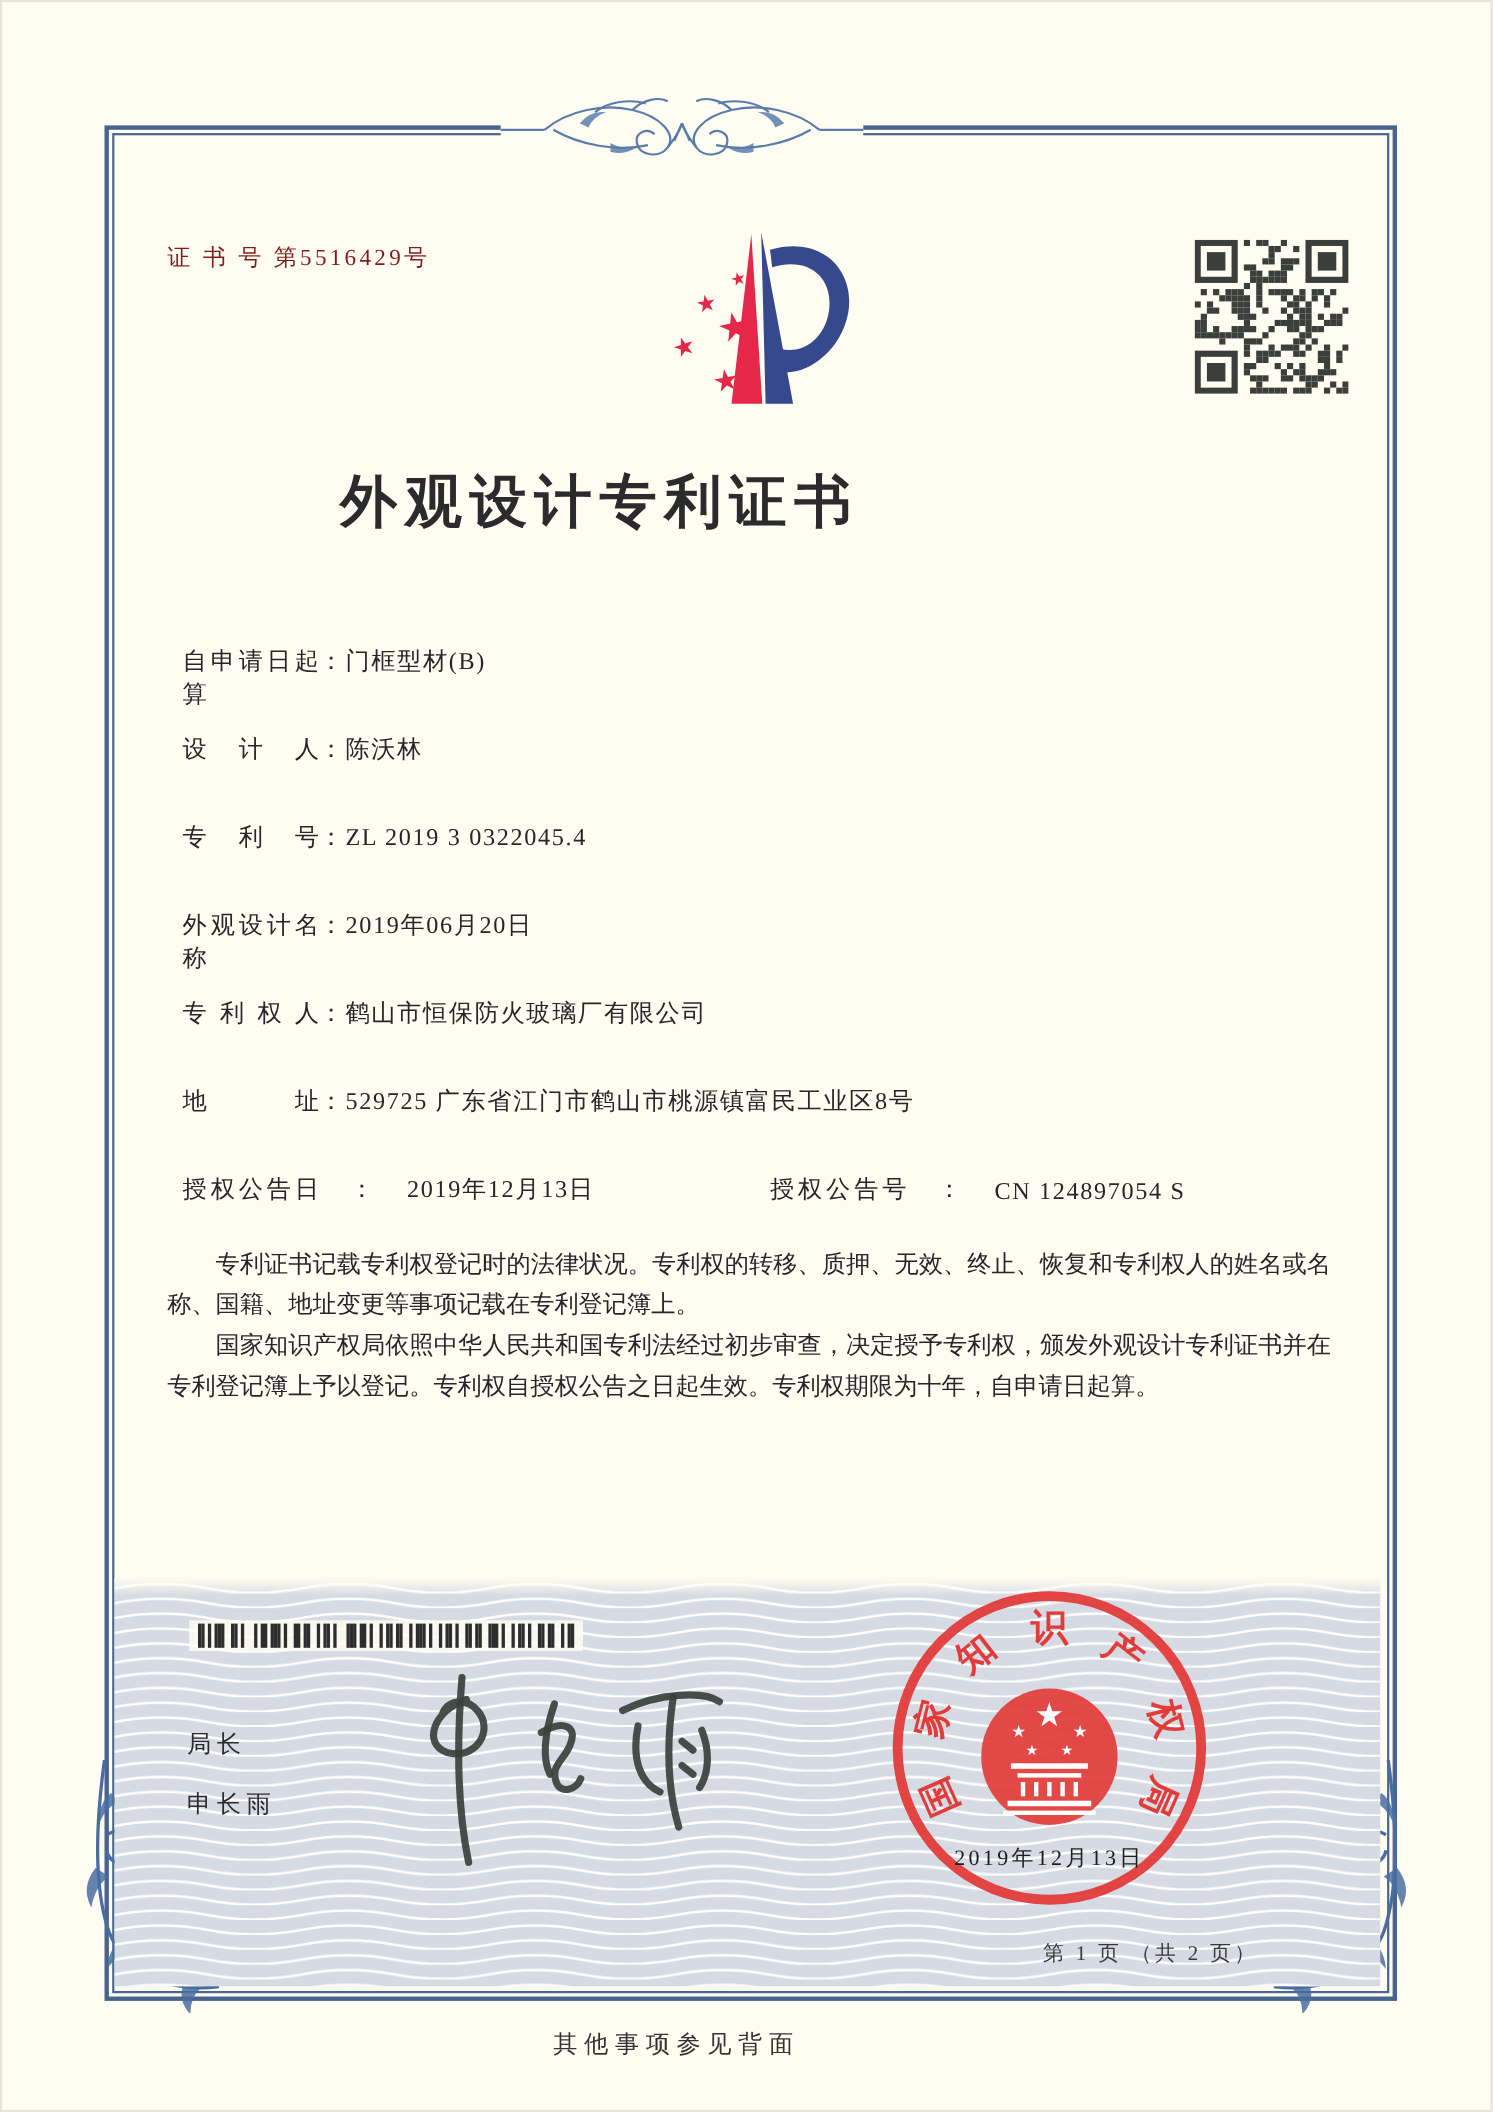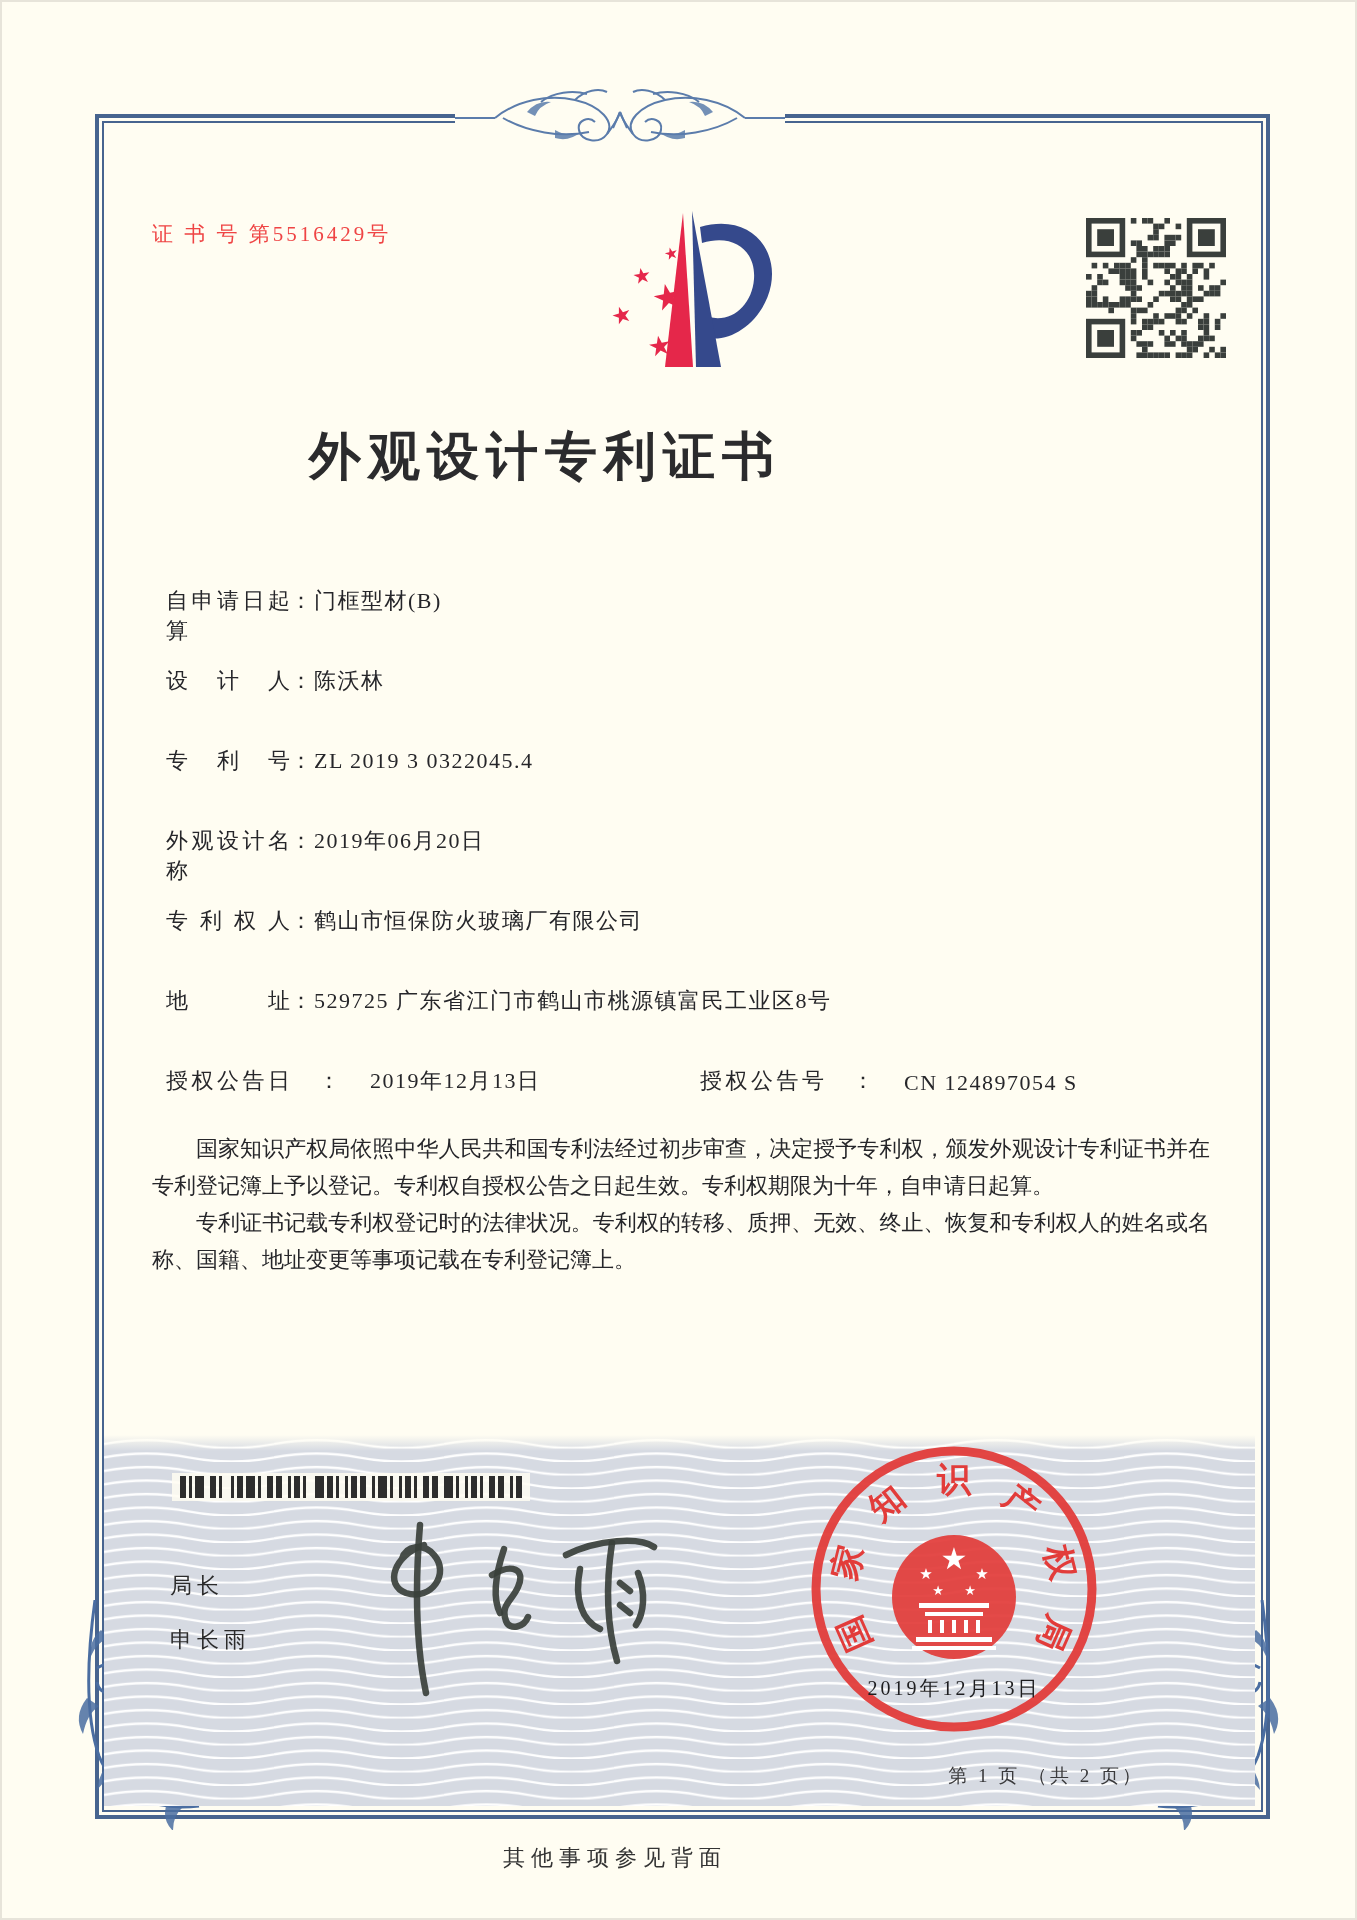--- a/index.html
+++ b/index.html
@@ -12,21 +12,21 @@
         box-shadow:inset 0 0 0 2px #e7e4da;}
 
   
   #border-outer{position:absolute; left:95px; top:114px; width:1167px; height:1697px;
         border:4px solid var(--border);}
   #border-inner{position:absolute; left:3px; top:3px; right:3px; bottom:3px;
         border:2px solid var(--border);}
 
   .abs{position:absolute;}
 
-  #cert-no{left:152px; top:220px; font-size:21px; letter-spacing:3px; color:#ef4444;}
+  #cert-no{left:152px; top:220px; font-size:21px; letter-spacing:3px; color:#7f1d1d;}
 
   #title{left:180px; top:422px; width:730px; text-align:center; font-size:52px; font-weight:bold;
          letter-spacing:7px; color:#2b2b2d;}
 
   
   #fields{left:166px; top:586px; width:1050px; font-size:22px;}
   .frow{display:flex; align-items:baseline; height:30px; margin-bottom:50px;}
   .flabel{display:inline-block; width:124px; text-align:justify; text-align-last:justify; text-justify:inter-character;}
   .fcolon{display:inline-block; width:24px;}
   .fvalue{letter-spacing:1.5px;}
@@ -382,22 +382,22 @@
       </span>
       <span class="grant-pair" id="grant-pair-2">
         <span class="flabel">授权公告号</span>
           <span class="fcolon">：</span>
           <span class="fvalue">CN 124897054 S</span>
       </span>
     </div>
   </div>
 
   <div class="abs" id="paragraphs">
+    <p>专利证书记载专利权登记时的法律状况。专利权的转移、质押、无效、终止、恢复和专利权人的姓名或名称、国籍、地址变更等事项记载在专利登记簿上。</p>
     <p>国家知识产权局依照中华人民共和国专利法经过初步审查，决定授予专利权，颁发外观设计专利证书并在专利登记簿上予以登记。专利权自授权公告之日起生效。专利权期限为十年，自申请日起算。</p>
-    <p>专利证书记载专利权登记时的法律状况。专利权的转移、质押、无效、终止、恢复和专利权人的姓名或名称、国籍、地址变更等事项记载在专利登记簿上。</p>
   </div>
 
   <div class="abs" id="band">
     <svg class="waves" preserveAspectRatio="none">
       <defs>
         <pattern id="wv" width="170" height="13.5" patternUnits="userSpaceOnUse">
           <path d="M0,9 Q42.5,1 85,9 T170,9" fill="none" stroke="#ffffff" stroke-width="2.3"></path>
         </pattern>
       </defs>
       <rect width="100%" height="100%" fill="var(--band)"></rect>

